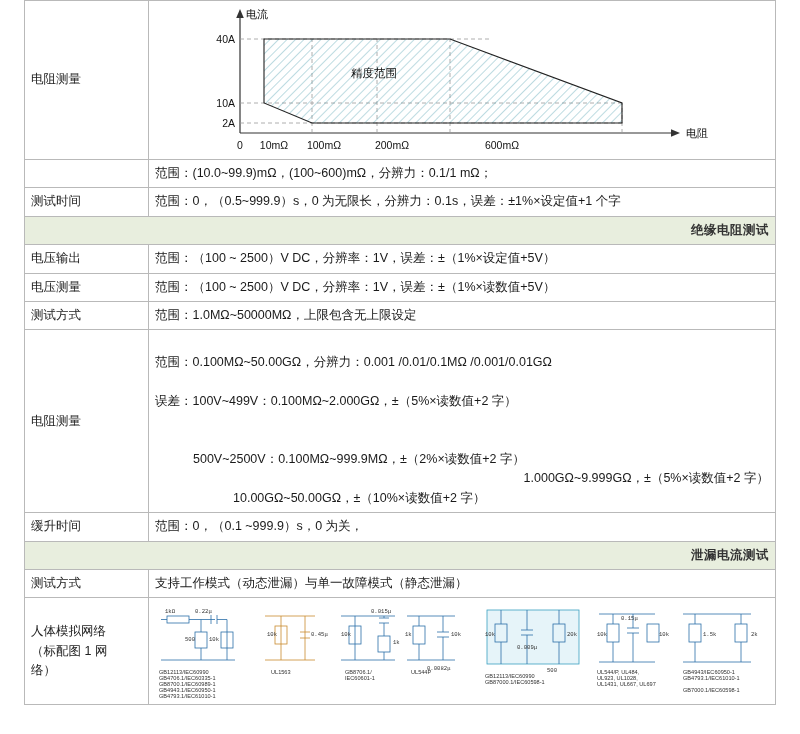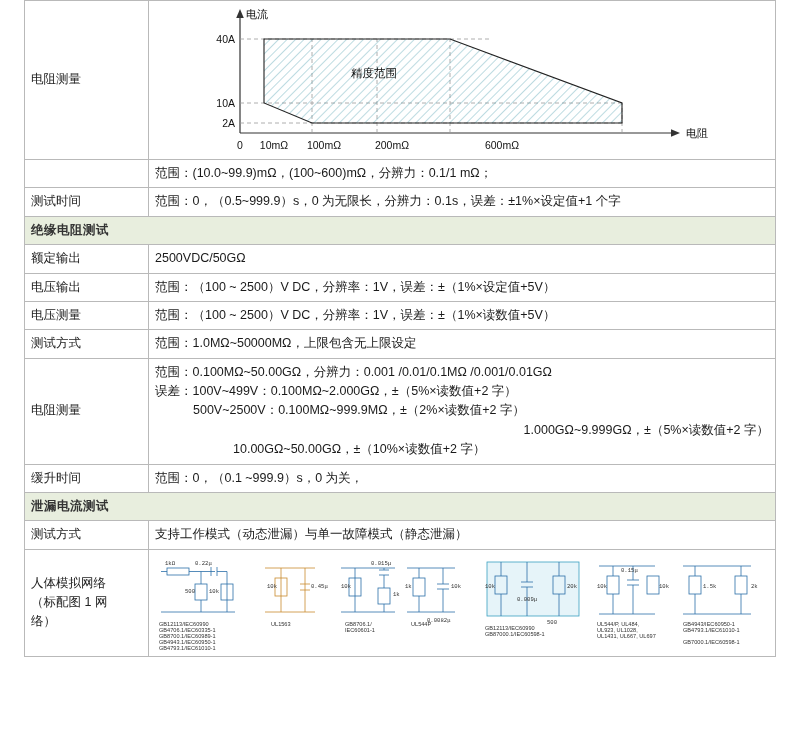--- a/index.html
+++ b/index.html
@@ -26,29 +26,29 @@
   }
   td.label{
     width:124px;
     color:#222;
     white-space:normal;
   }
   td.value{
     text-align:left;
   }
   td.section{
-    text-align:left;
+    text-align:right;
     background:#e8eede;
     font-weight:bold;
     color:#333;
     padding:5px 0;
     letter-spacing:.5px;
   }
-  .ind1{display:block;padding-left:0;}
-  .ind2{display:block;padding-left:38px;}
+  .ind1{display:block;padding-left:0;margin-top:19px;}
+  .ind2{display:block;padding-left:38px;margin-top:39px;}
   .ind3{display:block;padding-left:78px;text-align:right;}
   .ind4{display:block;padding-left:78px;}
 
   
   .chart-wrap{position:relative;height:150px;}
   .chart-svg{display:block;margin:0 auto;}
 
   
   .net-wrap{position:relative;height:98px;}
   .net-svg{display:block;}
@@ -120,24 +120,20 @@
 
   <tr>
     <td class="label">测试时间</td>
     <td class="value">范围：0，（0.5~999.9）s，0 为无限长，分辨力：0.1s，误差：±1%×设定值+1 个字</td>
   </tr>
 
   <tr>
     <td class="section" colspan="2">绝缘电阻测试</td>
   </tr>
 
-  <tr>
-    <td class="label">额定输出</td>
-    <td class="value">2500VDC/50GΩ</td>
-  </tr>
 
   <tr>
     <td class="label">电压输出</td>
     <td class="value">范围：（100 ~ 2500）V DC，分辨率：1V，误差：±（1%×设定值+5V）</td>
   </tr>
 
   <tr>
     <td class="label">电压测量</td>
     <td class="value">范围：（100 ~ 2500）V DC，分辨率：1V，误差：±（1%×读数值+5V）</td>
   </tr>

